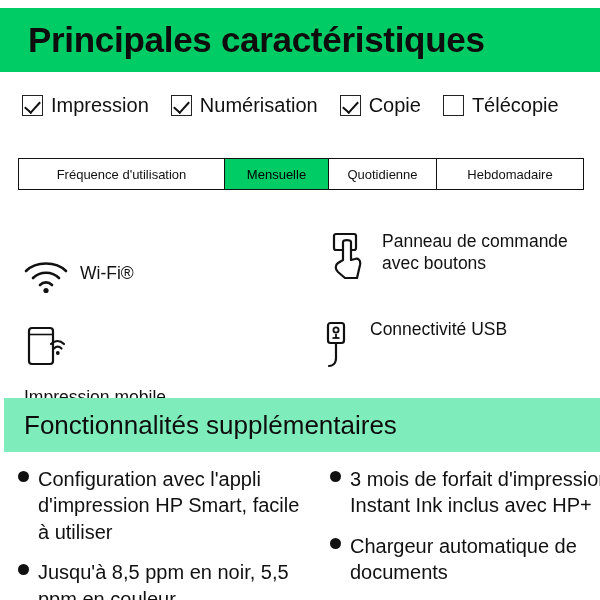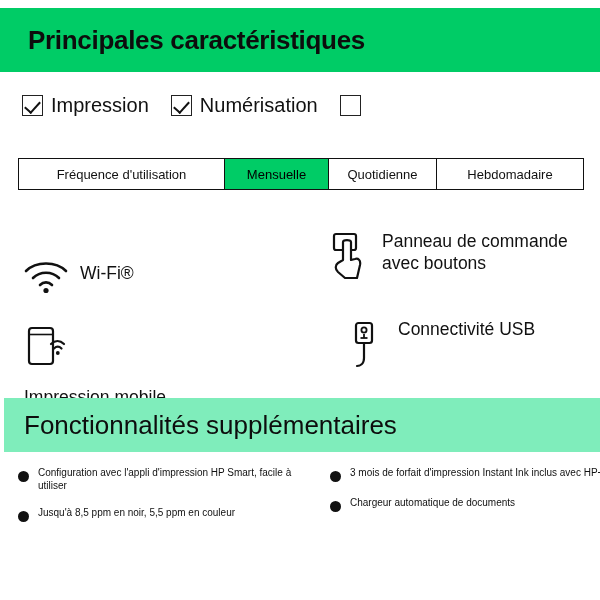--- a/index.html
+++ b/index.html
@@ -26,21 +26,21 @@
     position: absolute;
     left: 0; top: 8px;
     width: 600px;
     height: 64px;
     background: #00CC66;
     display: flex;
     align-items: center;
   }
   .header-title {
     margin-left: 28px;
-    font-size: 26px;
+    font-size: 35px;
     font-weight: bold;
     color: #0d0d0d;
     letter-spacing: -0.3px;
     white-space: nowrap;
   }
 
   
   .checkbox-row {
     position: absolute;
     left: 0; top: 84px;
@@ -137,21 +137,21 @@
     line-height: 1.24;
     color: #111;
     padding-top: 14px;
     margin-left: 6px;
   }
   .feat-text.multi { padding-top: 2px; }
 
   .f-wifi   { left: 18px;  top: 22px; }
   .f-panel  { left: 320px; top: 2px;  }
   .f-mobile { left: 18px;  top: 90px; flex-direction: column; }
-  .f-usb    { left: 336px; top: 90px; }
+  .f-usb    { left: 308px; top: 90px; }
 
   
   .sub-band {
     position: absolute;
     left: 4px; top: 398px;
     width: 600px;
     height: 54px;
     background: #7FEDBB;
     display: flex;
     align-items: center;
@@ -185,21 +185,21 @@
   .dot {
     width: 11px;
     height: 11px;
     border-radius: 50%;
     background: #111;
     flex: 0 0 11px;
     margin-top: 5px;
   }
   .bullet-text {
     margin-left: 9px;
-    font-size: 10px;
+    font-size: 20px;
     line-height: 1.32;
     color: #111;
   }
 </style>
 </head>
 <body>
 
 <div class="page">
 
   <div class="header-band">
@@ -209,21 +209,26 @@
   <div class="checkbox-row">
     <div class="check-item">
       <span class="check-box checked"></span>
       <span class="check-label">Impression</span>
     </div>
     <div class="check-item">
       <span class="check-box checked"></span>
       <span class="check-label">Numérisation</span>
     </div>
     <div class="check-item">
+      <span class="check-box checked"></span>
+      <span class="check-label">Copie</span>
+    </div>
+    <div class="check-item">
       <span class="check-box"></span>
+      <span class="check-label">Télécopie</span>
     </div>
   </div>
 
   <div class="freq-row">
     <div class="freq-cell w-label">Fréquence d'utilisation</div>
     <div class="freq-cell w-1 active">Mensuelle</div>
     <div class="freq-cell w-3">Quotidienne</div>
     <div class="freq-cell w-2">Hebdomadaire</div>
   </div>
 

